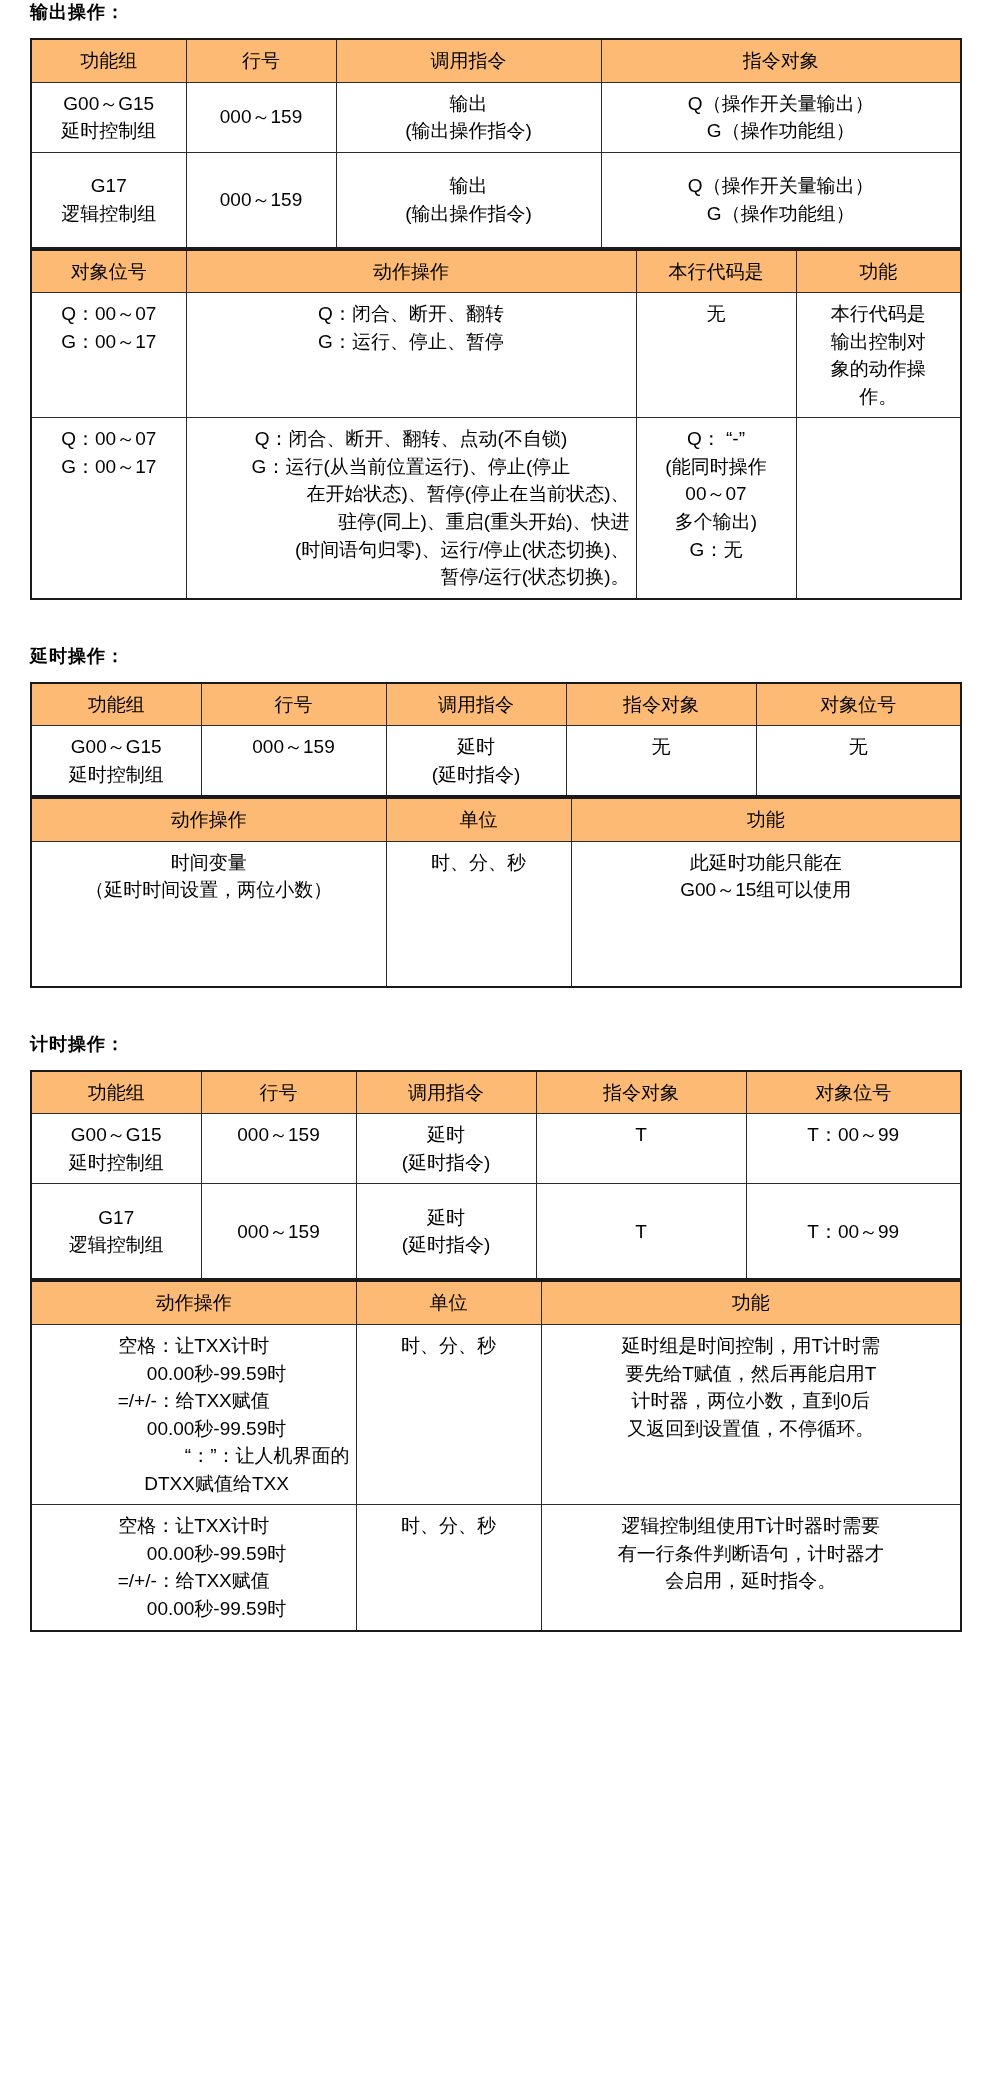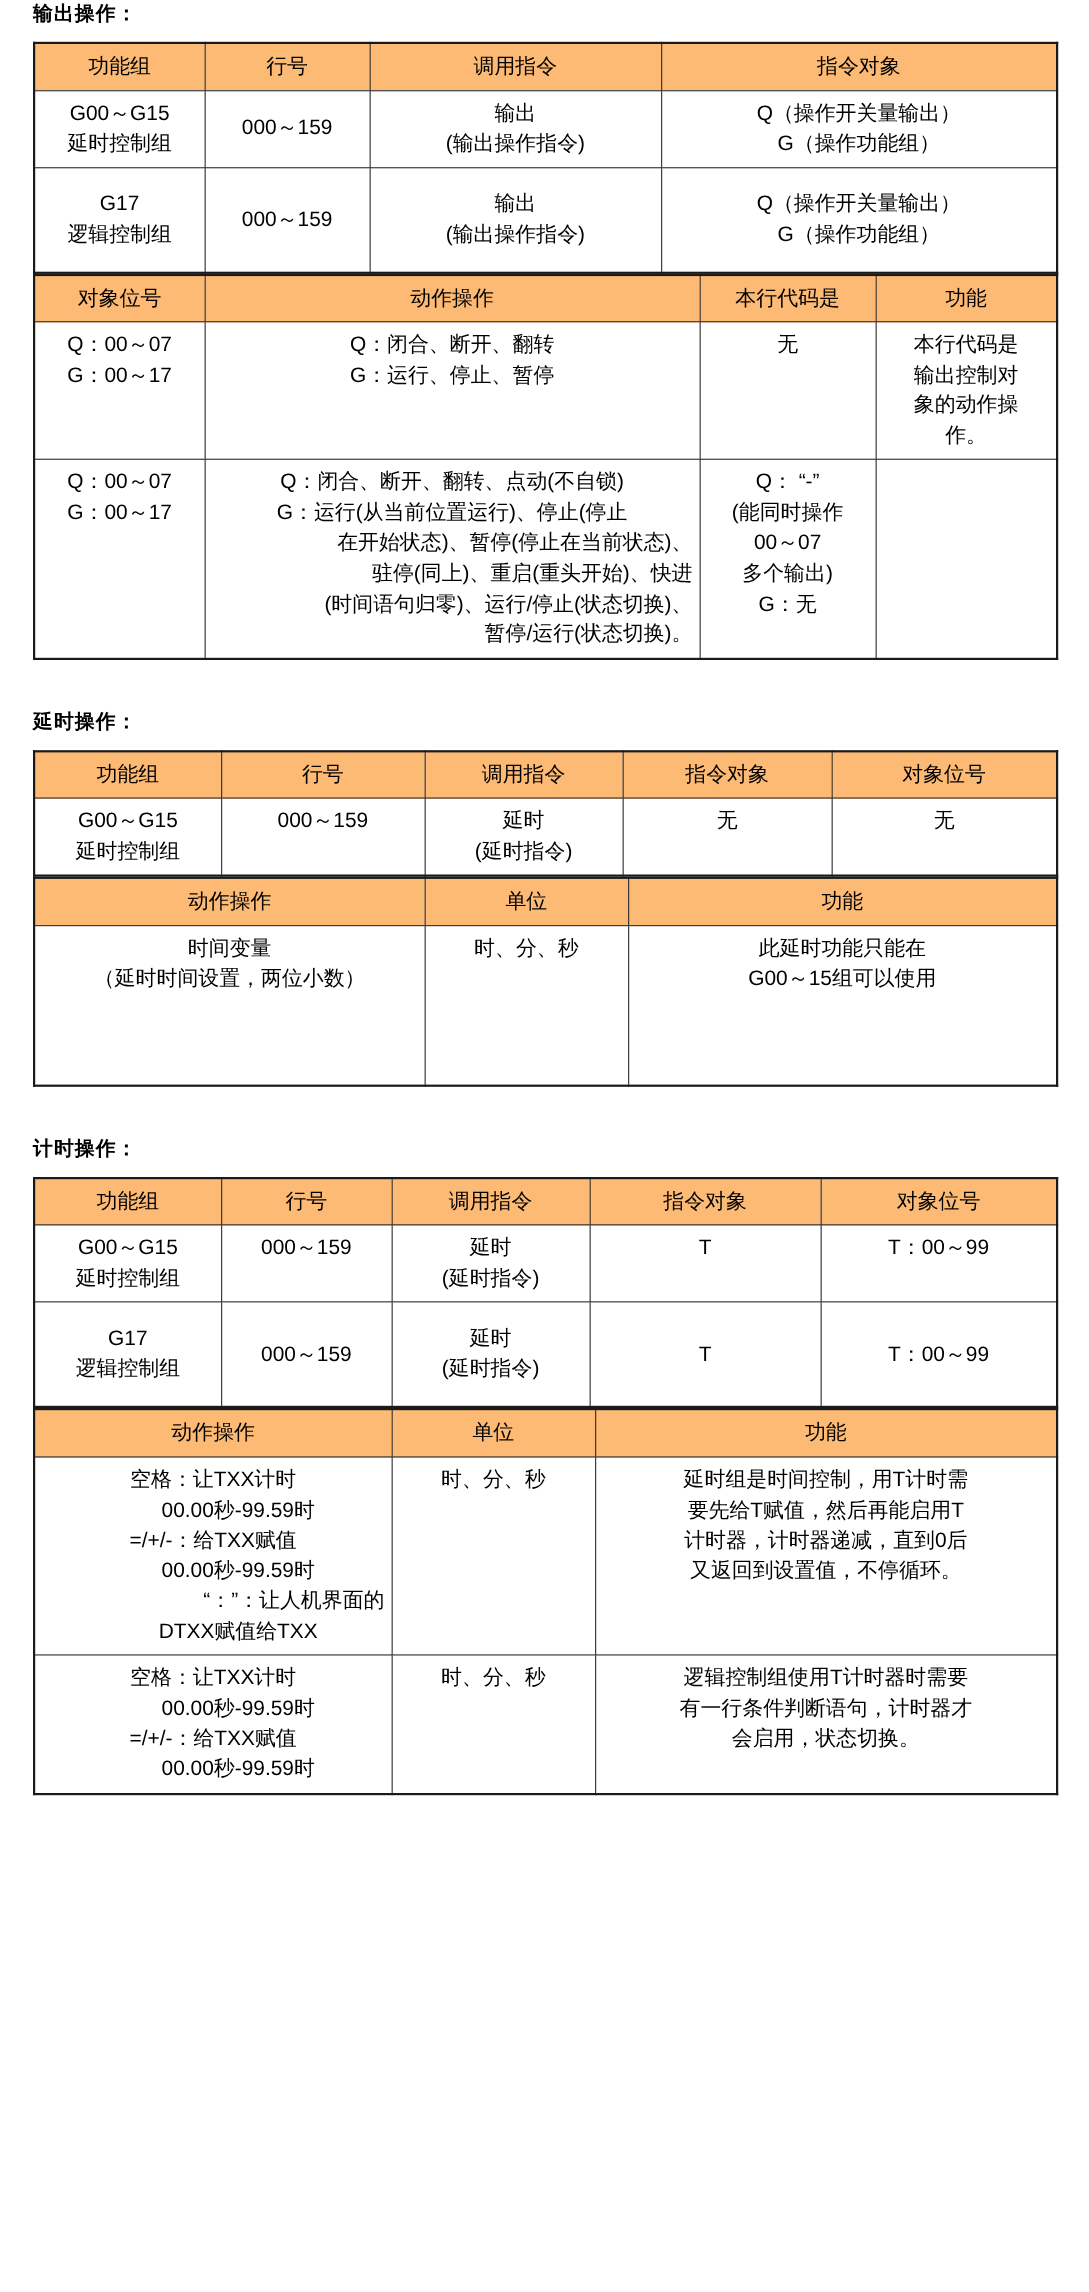--- a/index.html
+++ b/index.html
@@ -323,37 +323,37 @@
             <span class="cellline nowrap indent2">00.00秒-99.59时</span>
             <span class="cellline nowrap indent">“：”：让人机界面的</span>
             <span class="cellline nowrap indent2">DTXX赋值给TXX</span>
           </td>
           <td style="vertical-align:top">
             <span class="cellline">时、分、秒</span>
           </td>
           <td style="vertical-align:top">
             <span class="cellline">延时组是时间控制，用T计时需</span>
             <span class="cellline">要先给T赋值，然后再能启用T</span>
-            <span class="cellline">计时器，计时器递减，直到0后</span>
+            <span class="cellline">计时器，两位小数，直到0后</span>
             <span class="cellline">又返回到设置值，不停循环。</span>
           </td>
         </tr>
         <tr>
           <td class="left" style="vertical-align:top">
             <span class="cellline nowrap">空格：让TXX计时</span>
             <span class="cellline nowrap indent2">00.00秒-99.59时</span>
             <span class="cellline nowrap">=/+/-：给TXX赋值</span>
             <span class="cellline nowrap indent2">00.00秒-99.59时</span>
           </td>
           <td style="vertical-align:top">
             <span class="cellline">时、分、秒</span>
           </td>
           <td style="vertical-align:top">
             <span class="cellline">逻辑控制组使用T计时器时需要</span>
             <span class="cellline">有一行条件判断语句，计时器才</span>
-            <span class="cellline">会启用，状态切换。</span>
+            <span class="cellline">会启用，延时指令。</span>
           </td>
         </tr>
       </tbody>
     </table>
   </div>
 
 </div>
 
 </body></html>

